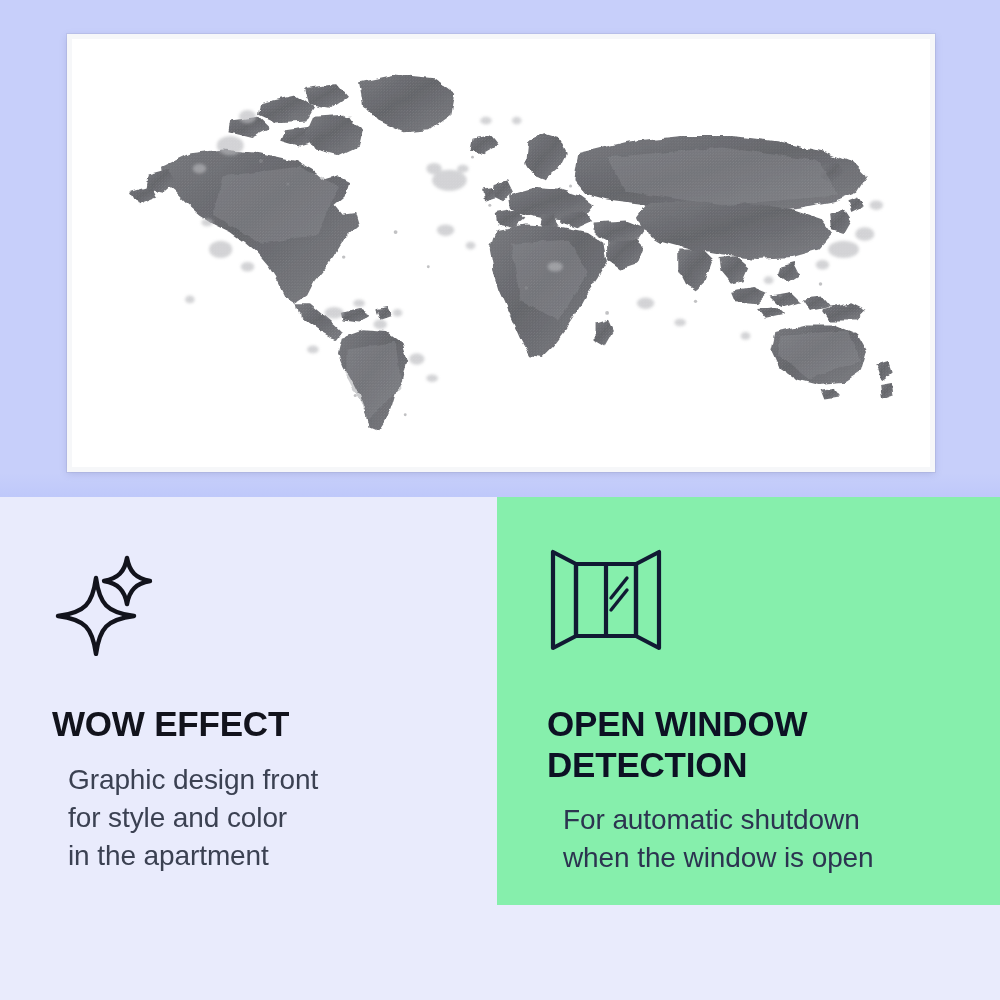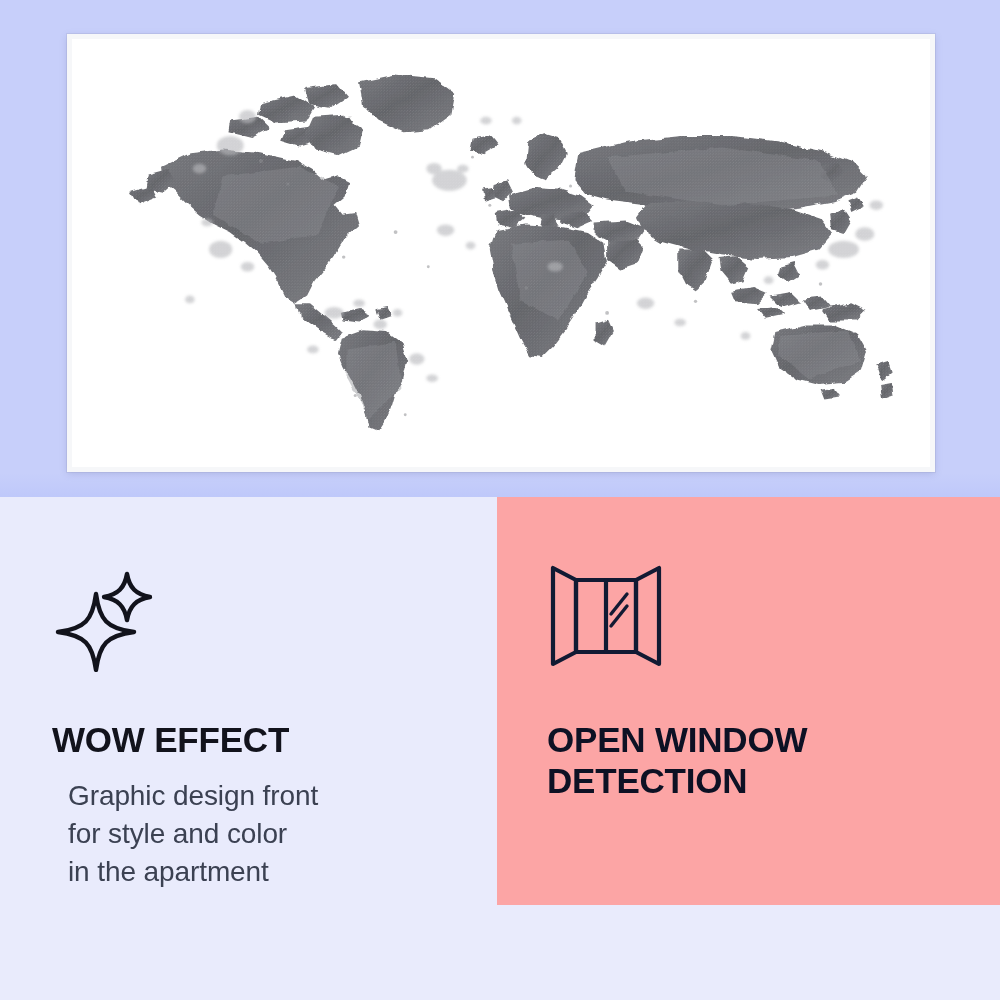--- a/index.html
+++ b/index.html
@@ -69,24 +69,24 @@
     position: absolute;
     left: 0;
     top: 497px;
     width: 1000px;
     height: 503px;
     display: flex;
   }
   .panel {
     box-sizing: border-box;
     height: 408px;
-    padding: 65px 40px 0 52px;
+    padding: 49px 40px 0 52px;
   }
   .panel-left  { width: 497px; background: #e9ebfc; }
-  .panel-right { width: 503px; background: #fca5a5; padding-left: 50px; }
+  .panel-right { width: 503px; background: #86efac; padding-left: 50px; }
 
   .feature-icon {
     height: 110px;
     margin-bottom: 48px;
   }
   .feature-icon svg { display: block; }
 
   .feature-title {
     margin: 0 0 10px 0;
     font-family: "Liberation Sans", sans-serif;
@@ -348,17 +348,19 @@
           <path d="M29 18 L6 6 L6 102 L29 90 Z"></path>
 
           <path d="M89 18 L112 6 L112 102 L89 90 Z"></path>
 
           <line x1="80" y1="32" x2="64" y2="52" stroke-width="3.4"></line>
           <line x1="80" y1="44" x2="64" y2="64" stroke-width="3.4"></line>
         </svg>
       </div>
       <h2 class="feature-title">OPEN WINDOW
 DETECTION</h2>
+      <p class="feature-desc">For automatic shutdown
+when the window is open</p>
     </div>
 
   </section>
 
 </div>
 
 </body></html>

